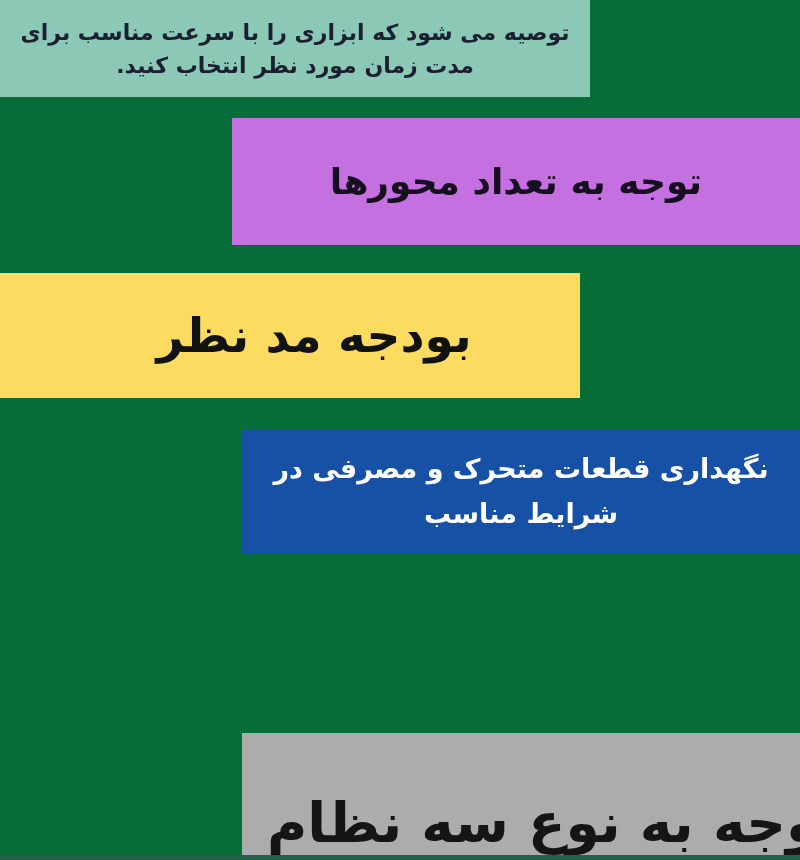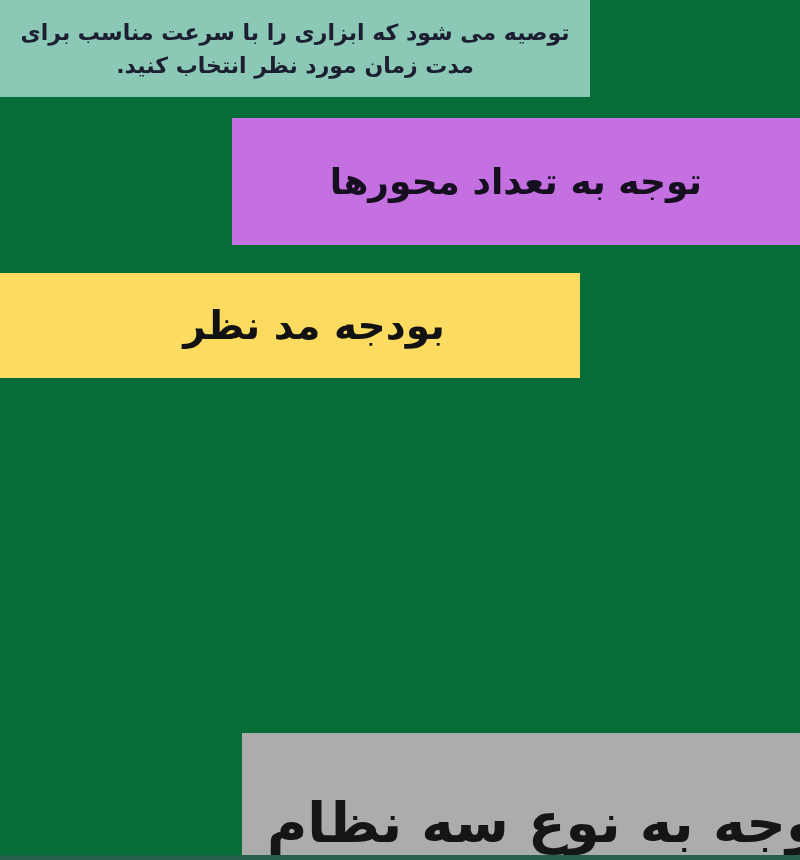--- a/index.html
+++ b/index.html
@@ -16,21 +16,21 @@
     align-items:center;
     justify-content:center;
     text-align:center;
     direction:rtl;
     font-weight:bold;
     box-sizing:border-box;
   }
   
   .c0{left:0;   top:0;    width:590px; height:97px;  font-size:22px; line-height:1.5; padding:4px 12px;}
   .c1{left:232px;top:118px;width:568px; height:127px; font-size:36px;}
-  .c2{left:0;   top:273px;width:580px; height:105px; font-size:39px;padding-left:48px;}
+  .c2{left:0;   top:273px;width:580px; height:125px; font-size:47px;padding-left:48px;}
   .c3{left:242px;top:430px;width:558px; height:123px; font-size:27px; line-height:1.65; padding:0 26px;}
   .c4{left:0;   top:577px;width:580px; height:123px; font-size:40px;}
   .c5{left:242px;top:733px;width:624px; height:122px; font-size:55px;align-items:flex-end;}
   .bottom-strip{
     position:absolute;
     left:0; top:855px;
     width:800px; height:5px;
   }
 </style>
 </head>
@@ -43,20 +43,23 @@
   </div>
 
   <div class="card c1" style="background: rgb(197, 112, 225); color: rgb(22, 15, 32);">
     <span>توجه به تعداد محورها</span>
   </div>
 
   <div class="card c2" style="background: rgb(251, 220, 97); color: rgb(18, 18, 18);">
     <span>بودجه مد نظر</span>
   </div>
 
+  <div class="card c3" style="background: rgb(22, 81, 165); color: rgb(255, 255, 255);">
+    <span>نگهداری قطعات متحرک و مصرفی در شرایط مناسب</span>
+  </div>
 
 
   <div class="card c5" style="background: rgb(172, 172, 172); color: rgb(21, 21, 21);">
     <span>توجه به نوع سه نظام</span>
   </div>
 
   <div class="bottom-strip" style="background: rgb(36, 96, 74);"></div>
 
 </div>
 

